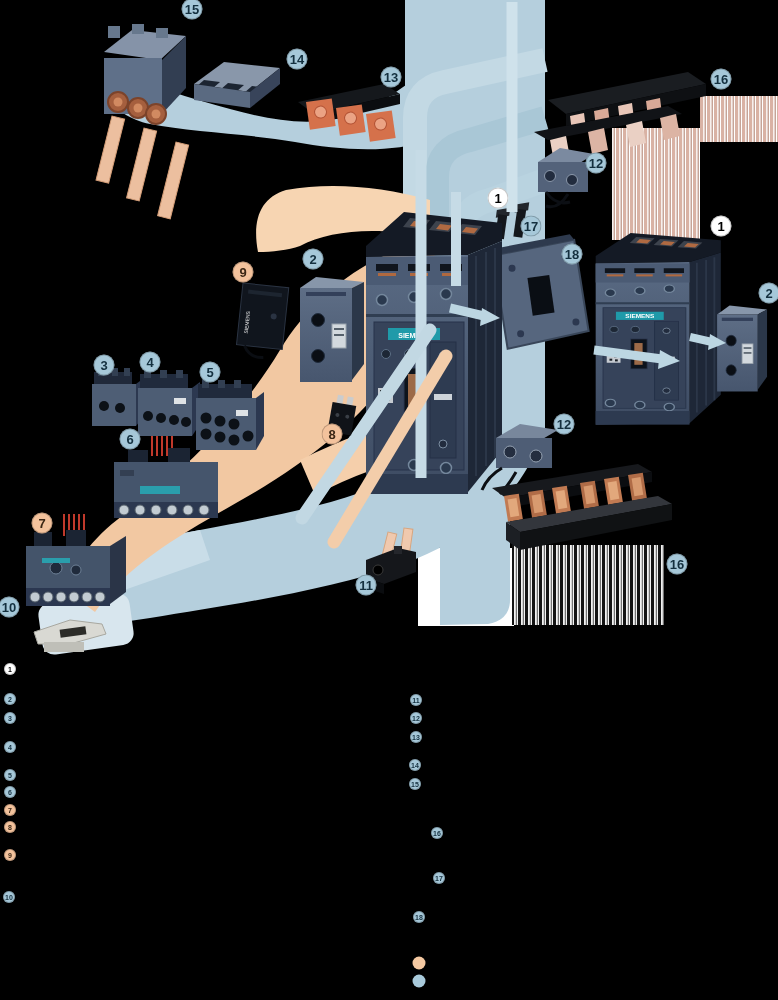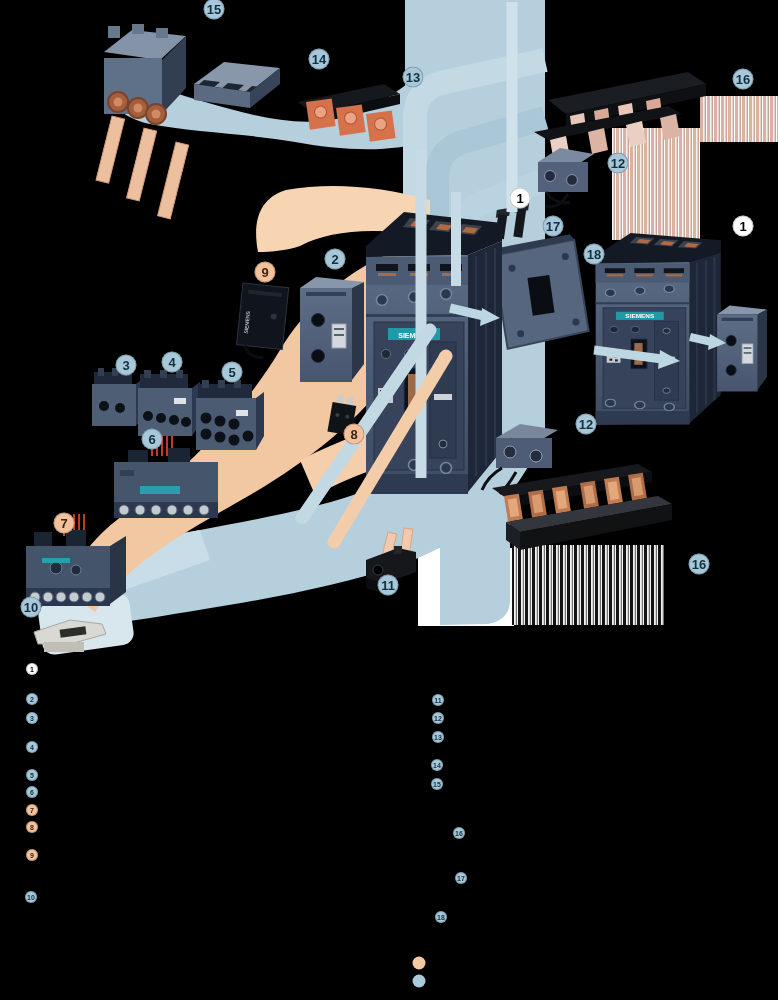--- a/index.html
+++ b/index.html
@@ -2,21 +2,21 @@
 <html><head>
 <meta charset="utf-8">
 <style>
   html,body{margin:0;padding:0;background:#000;}
   #stage{position:relative;width:778px;height:1000px;background:#000;overflow:hidden;
          font-family:"Liberation Sans",sans-serif;}
   #art{position:absolute;left:0;top:0;}
   .badge{position:absolute;border-radius:50%;display:flex;align-items:center;justify-content:center;
          font-weight:bold;transform:translate(-50%,-50%);line-height:1;
          box-shadow:inset 0 0 0 1px rgba(0,0,0,.22);
-         font-family:"Liberation Sans",sans-serif;z-index:5;margin-left:22px;}
+         font-family:"Liberation Sans",sans-serif;z-index:5;}
   .dot{position:absolute;border-radius:50%;transform:translate(-50%,-50%);z-index:5;}
   svg text{font-family:"Liberation Sans",sans-serif;}
 </style>
 </head>
 <body>
 
 <div id="stage">
 
 <svg id="art" width="778" height="660" viewBox="0 0 778 660">
   <defs>

